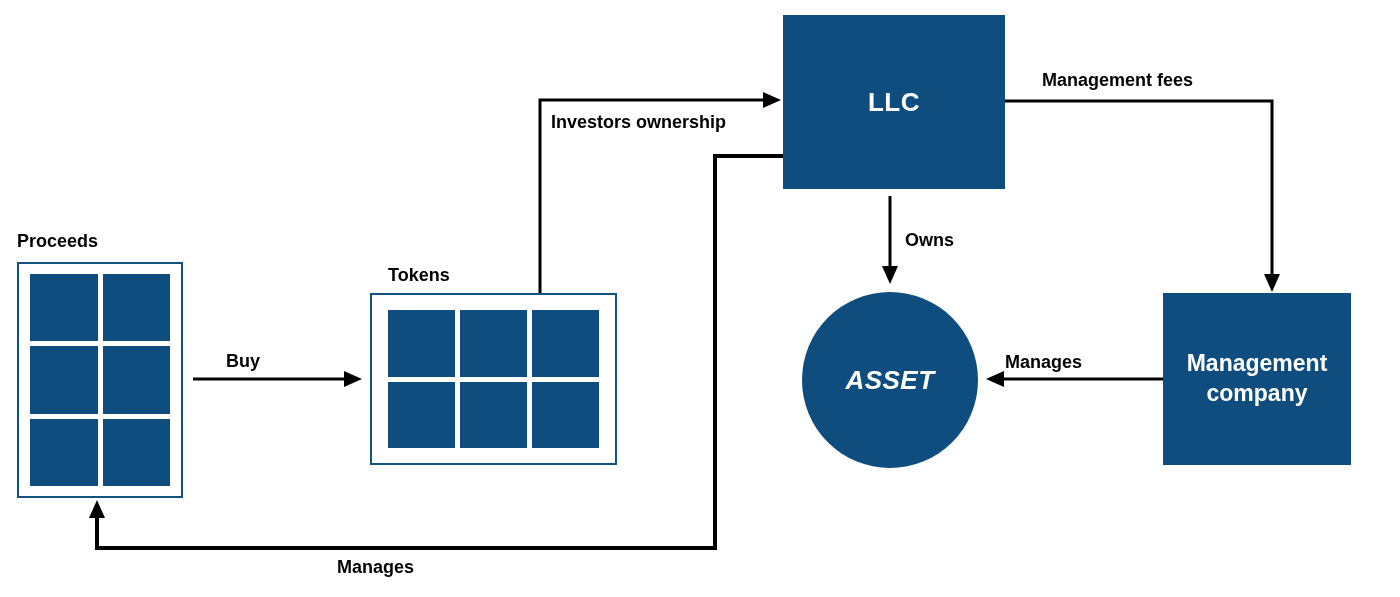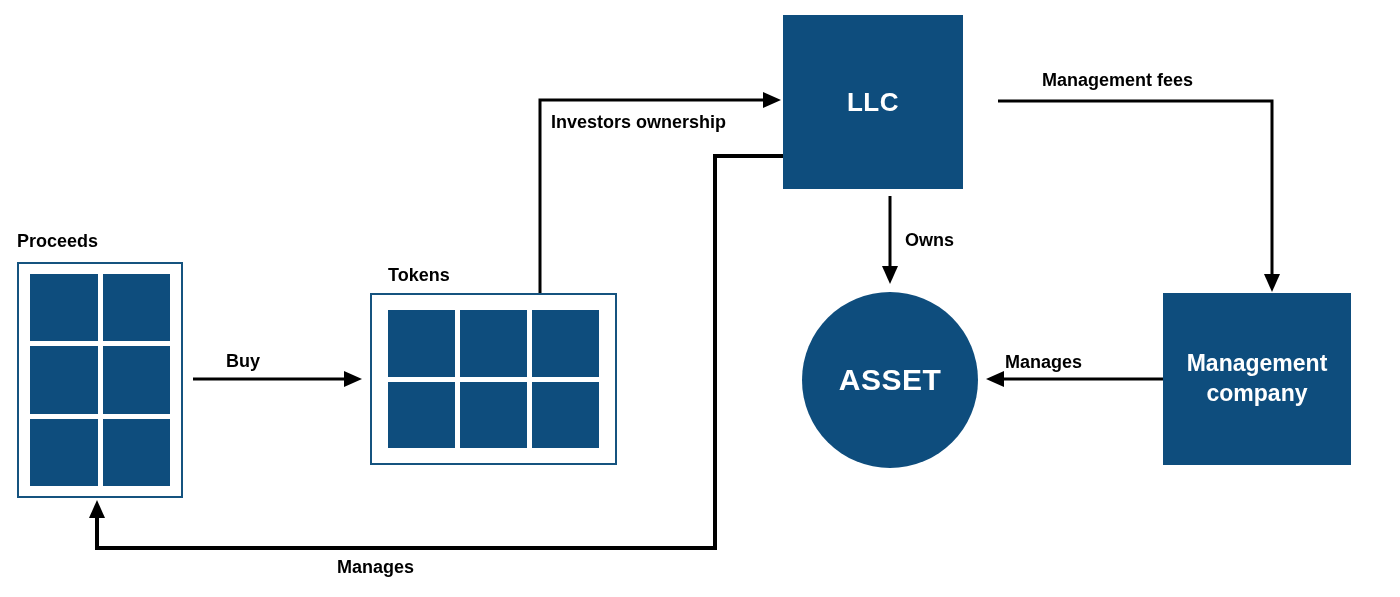--- a/index.html
+++ b/index.html
@@ -39,22 +39,22 @@
   .cell { background: var(--node-fill, #0e4d7d); }
 
   
   .solid-node {
     position: absolute;
     background: var(--node-fill, #0e4d7d);
     color: var(--node-text, #ffffff);
     display: flex; align-items: center; justify-content: center;
     font-weight: bold; text-align: center;
   }
-  .llc-node   { left: 783px;  top: 15px;  width: 180px; height: 174px; font-size: 26px; letter-spacing: 0.5px; }
-  .asset-node { left: 802px;  top: 292px; width: 176px; height: 176px; border-radius: 50%; font-size: 30px; letter-spacing: 0.5px; }
+  .llc-node   { left: 783px;  top: 15px;  width: 222px; height: 174px; font-size: 26px; letter-spacing: 0.5px; }
+  .asset-node { left: 802px;  top: 292px; width: 176px; height: 176px; border-radius: 50%; font-size: 26px; letter-spacing: 0.5px; font-style: italic; }
   .mgmt-node  { left: 1163px; top: 293px; width: 188px; height: 172px; font-size: 23px; line-height: 1.3; }
   .mgmt-node span { display: block; width: 170px; }
 
   
   .label {
     position: absolute;
     font-weight: bold;
     font-size: 18px;
     color: var(--label-text, #000000);
     white-space: nowrap;

